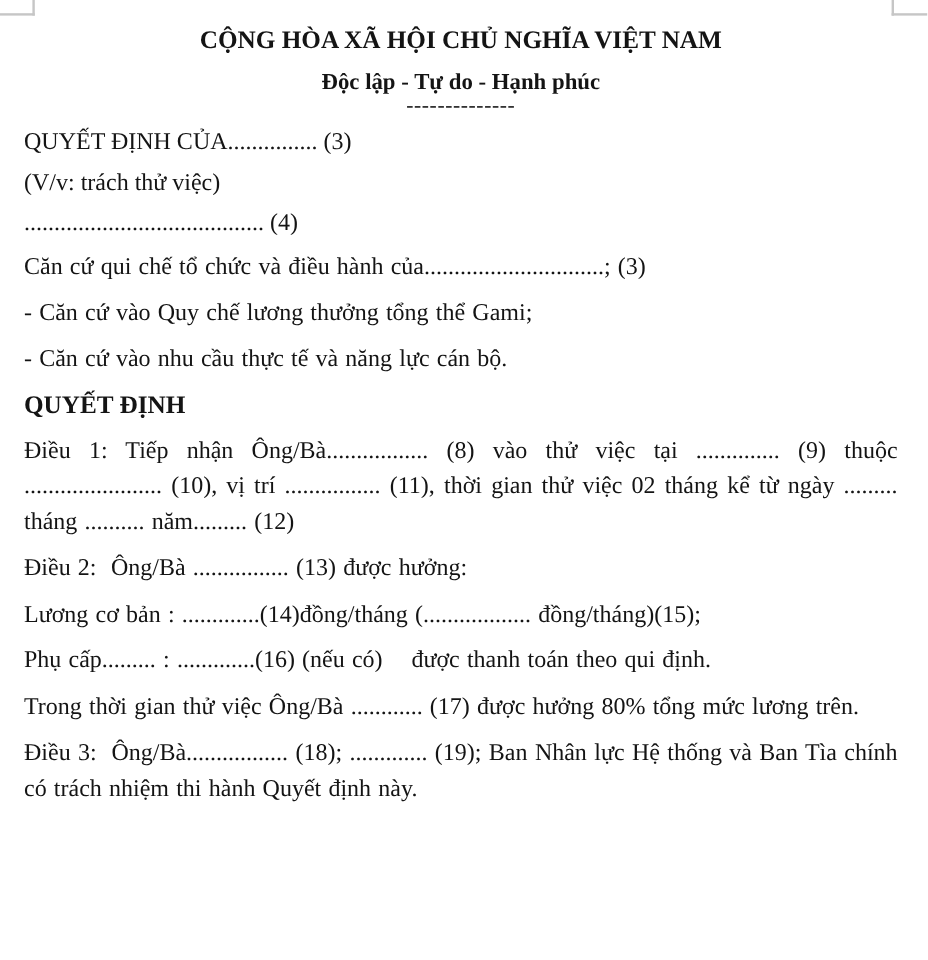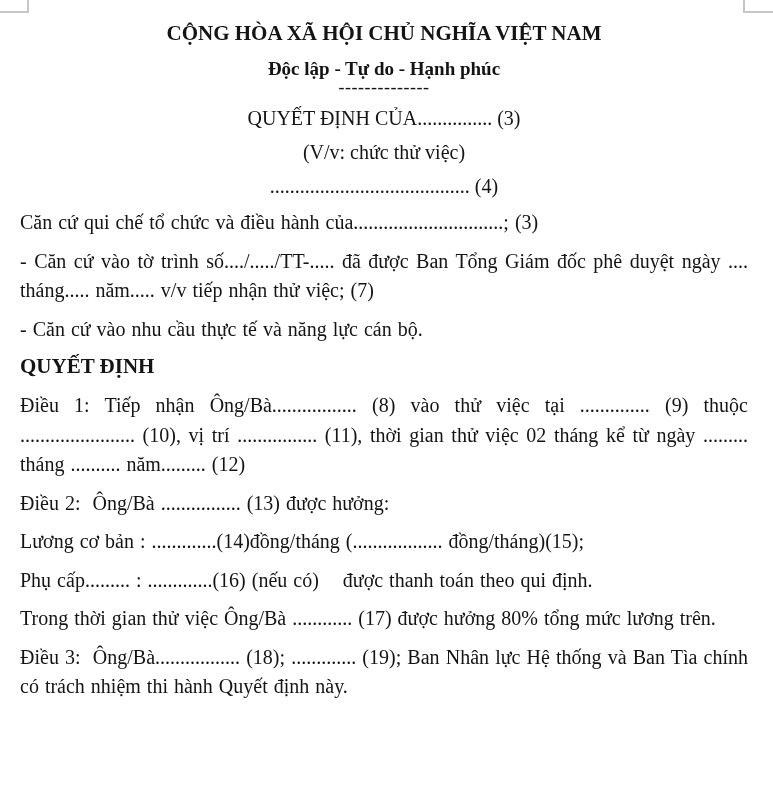--- a/index.html
+++ b/index.html
@@ -32,21 +32,21 @@
   }
   .h-motto {
     text-align: center; font-weight: bold; font-size: 19px;
     margin: 0; line-height: 22px; white-space: pre-wrap;
   }
   .h-divider {
     text-align: center; font-size: 18px; line-height: 14px;
     margin: 0 0 12px; letter-spacing: 0.5px;
   }
   .t-center {
-    text-align: center; font-size: 20px; line-height: 24px;
+    font-size: 20px; line-height: 24px;
     margin: 0 0 10px; white-space: pre-wrap;
   }
   .h-decision {
     text-align: left; font-weight: bold; font-size: 21px;
     margin: 3px 0 12px; line-height: 26px; white-space: pre-wrap;
   }
   p.body-par {
     font-size: 20px; line-height: 29.5px; text-align: justify;
     margin: 0 0 9px; white-space: pre-wrap; word-spacing: 1px;
   }
@@ -60,26 +60,26 @@
   <div class="corner corner-right"></div>
 
   <div class="h-national">CỘNG HÒA XÃ HỘI CHỦ NGHĨA VIỆT NAM</div>
 
   <div class="h-motto">Độc lập - Tự do - Hạnh phúc</div>
 
   <div class="h-divider">--------------</div>
 
   <div class="t-center">QUYẾT ĐỊNH CỦA............... (3)</div>
 
-  <div class="t-center">(V/v: chức thử việc)</div>
+  <div class="t-center">(V/v: trách thử việc)</div>
 
   <div class="t-center">........................................ (4)</div>
 
   <p class="body-par">Căn cứ qui chế tổ chức và điều hành của..............................; (3)</p>
-  <p class="body-par">- Căn cứ vào tờ trình số..../...../TT-..... đã được Ban Tổng Giám đốc phê duyệt ngày .... tháng..... năm..... v/v tiếp nhận thử việc; (7)</p>
+  <p class="body-par">- Căn cứ vào Quy chế lương thưởng tổng thể Gami;</p>
   <p class="body-par">- Căn cứ vào nhu cầu thực tế và năng lực cán bộ.</p>
 
   <div class="h-decision">QUYẾT ĐỊNH</div>
 
   <p class="body-par">Điều 1: Tiếp nhận Ông/Bà................. (8) vào thử việc tại .............. (9) thuộc ....................... (10), vị trí ................ (11), thời gian thử việc 02 tháng kể từ ngày ......... tháng .......... năm......... (12)</p>
   <p class="body-par">Điều 2:  Ông/Bà ................ (13) được hưởng:</p>
   <p class="body-par">Lương cơ bản : .............(14)đồng/tháng (.................. đồng/tháng)(15);</p>
   <p class="body-par">Phụ cấp......... : .............(16) (nếu có)    được thanh toán theo qui định.</p>
   <p class="body-par">Trong thời gian thử việc Ông/Bà ............ (17) được hưởng 80% tổng mức lương trên.</p>
   <p class="body-par">Điều 3:  Ông/Bà................. (18); ............. (19); Ban Nhân lực Hệ thống và Ban Tìa chính có trách nhiệm thi hành Quyết định này.</p>

